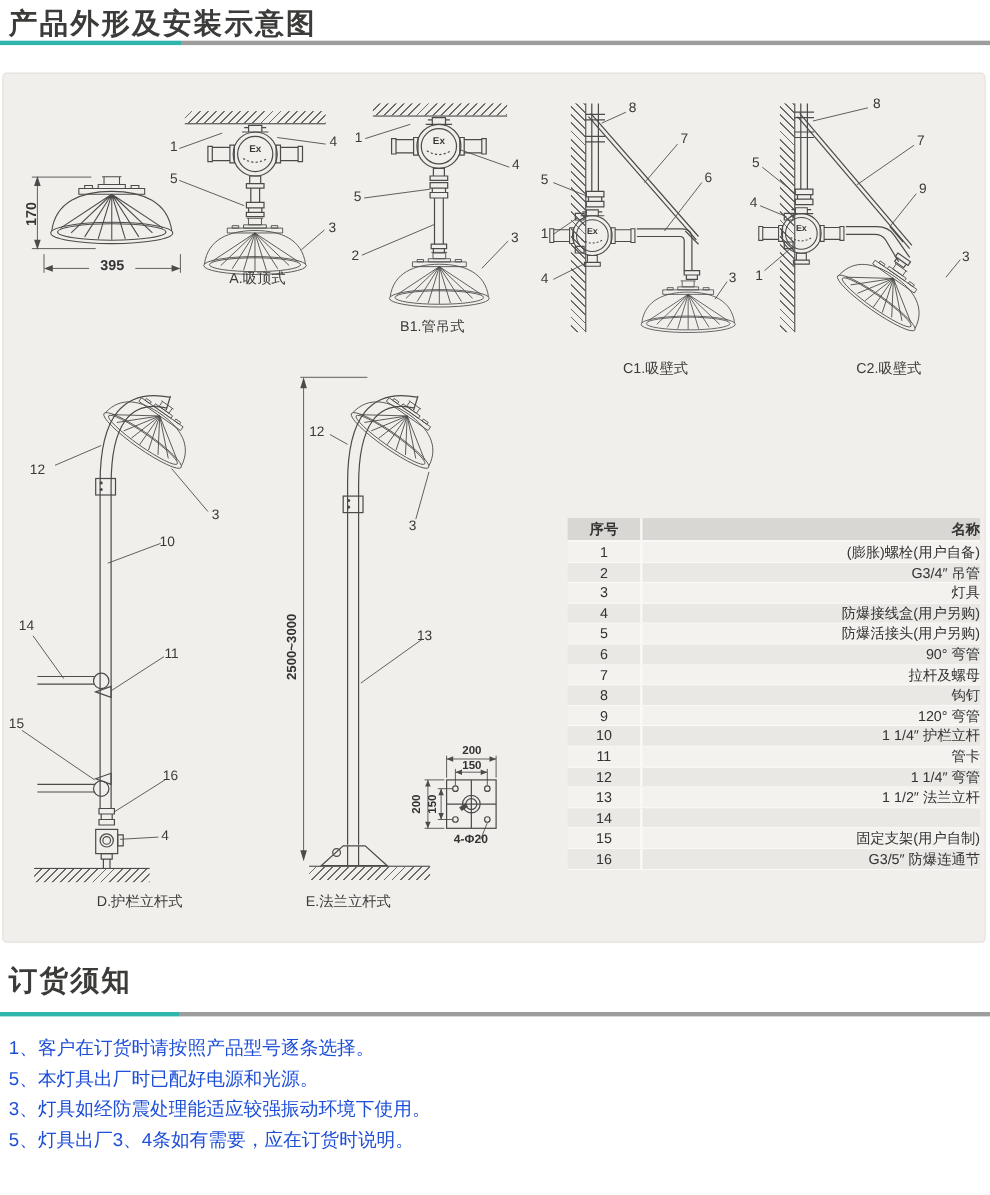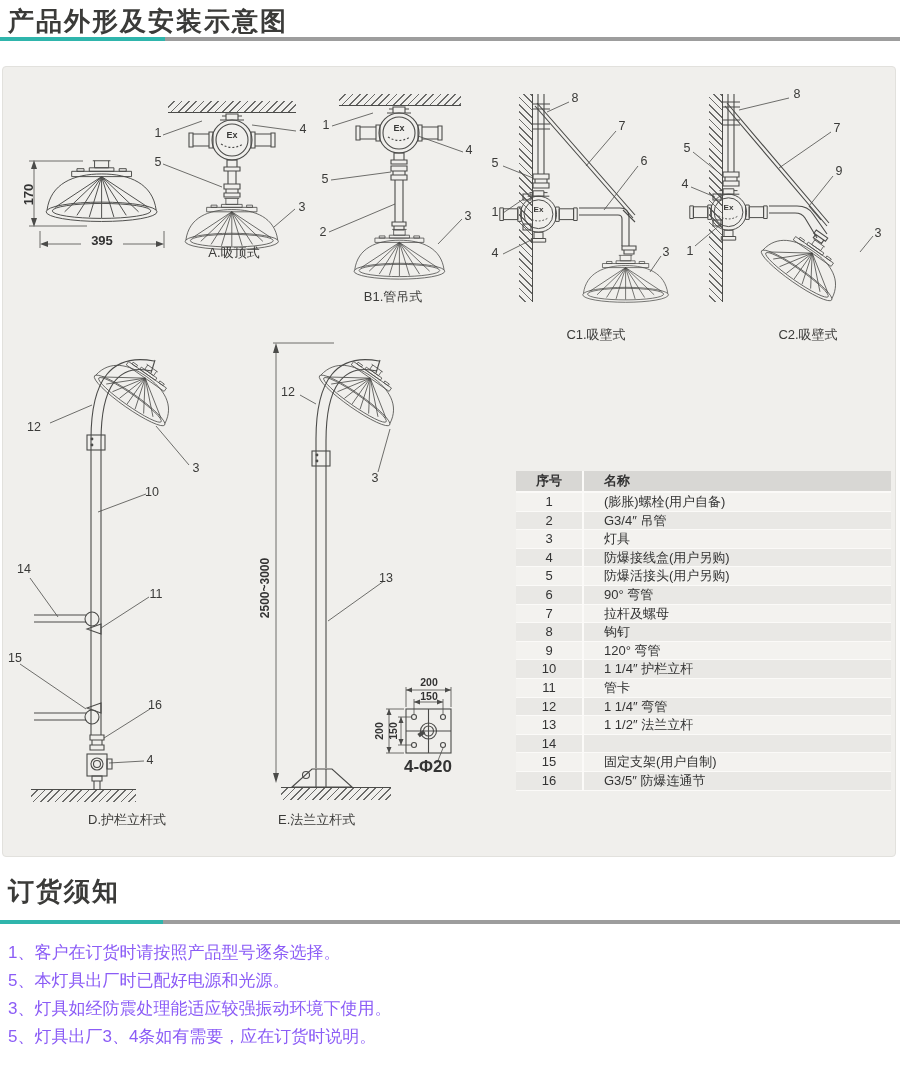--- a/index.html
+++ b/index.html
@@ -29,26 +29,26 @@
     background:repeating-linear-gradient(135deg,transparent 0 4px,#6b6b69 4px 5.2px);}
   .co{position:absolute;font-size:12.5px;color:#3a3a38;transform:translate(-50%,-50%);}
   .cap{position:absolute;font-size:13px;color:#3b3b39;text-align:center;}
   .dim{position:absolute;font-size:13px;font-weight:bold;color:#333;text-align:center;}
   .dim-sm{position:absolute;font-size:10.5px;font-weight:bold;color:#333;text-align:center;}
   .rot{transform:rotate(-90deg);transform-origin:center;}
   
   .ptable{position:absolute;left:513px;top:404px;width:375px;font-size:13px;color:#333;}
   .thead{display:flex;height:20px;line-height:20px;background:#d8d7d4;font-weight:bold;border-bottom:2px solid #fbfaf8;}
   .tc-no{width:68px;text-align:center;border-right:2px solid #fbfaf8;box-sizing:border-box;}
-  .tc-name{flex:1;text-align:left;padding-left:20px;}
+  .tc-name{flex:1;text-align:right;padding-left:20px;}
   .trow{display:flex;height:17.6px;line-height:17.6px;background:#f3f2ef;border-bottom:1.8px solid #fbfaf8;}
   .trow.alt{background:#e9e8e5;}
   
   .notes{position:absolute;left:8px;top:939px;width:880px;}
-  .note{font-size:17px;color:#8b5cf6;height:28px;line-height:28px;}
+  .note{font-size:17px;color:#1d4ed8;height:28px;line-height:28px;}
 </style>
 </head>
 <body>
 
 <svg style="position:absolute;width:0;height:0" aria-hidden="true">
   <defs>
     <g id="sym-dome">
       <path class="ln" d="M60,2 H80 M62,2 V10 H78 V2 M56,10 H84 V14 H56 Z"></path>
       <path class="ln" d="M36,14 H104 V20 H36 Z M42,11 H50 V14 H42 Z M90,11 H98 V14 H90 Z"></path>
       <path class="ln" d="M8,58 C12,28 38,17 70,17 C102,17 128,28 132,58"></path>
@@ -244,21 +244,21 @@
       <path class="fl" d="M153,378 L150.5,384 H155.5 Z M153,422 L150.5,416 H155.5 Z"></path>
       <path class="ln2" d="M162,386 H176 M162,414 H176 M165,386 V414"></path>
       <path class="fl" d="M165,386 L162.5,392 H167.5 Z M165,414 L162.5,408 H167.5 Z"></path>
       <path class="ln2" d="M201,432 L207,417"></path>
     </svg>
     <div class="dim rot" style="left:-14px;top:250px;width:86px;font-size:12px">2500~3000</div>
     <div class="dim-sm" style="left:178px;top:345px;width:30px">200</div>
     <div class="dim-sm" style="left:179px;top:359px;width:28px">150</div>
     <div class="dim-sm rot" style="left:128px;top:394px;width:30px">200</div>
     <div class="dim-sm rot" style="left:143px;top:394px;width:28px">150</div>
-    <div class="dim-sm" style="left:166px;top:426px;width:52px;font-size:17px">4-Φ20</div>
+    <div class="dim-sm" style="left:166px;top:426px;width:52px;font-size:11px">4-Φ20</div>
     <div class="co" style="left:52px;top:61px">12</div>
     <div class="co" style="left:139px;top:147px">3</div>
     <div class="co" style="left:150px;top:247px">13</div>
     <div class="cap" style="left:42px;top:480px;width:140px;text-align:left">E.法兰立杆式</div>
   </div>
 
   <div class="ptable">
     <div class="thead">
       <div class="tc-no">序号</div>
       <div class="tc-name">名称</div>

